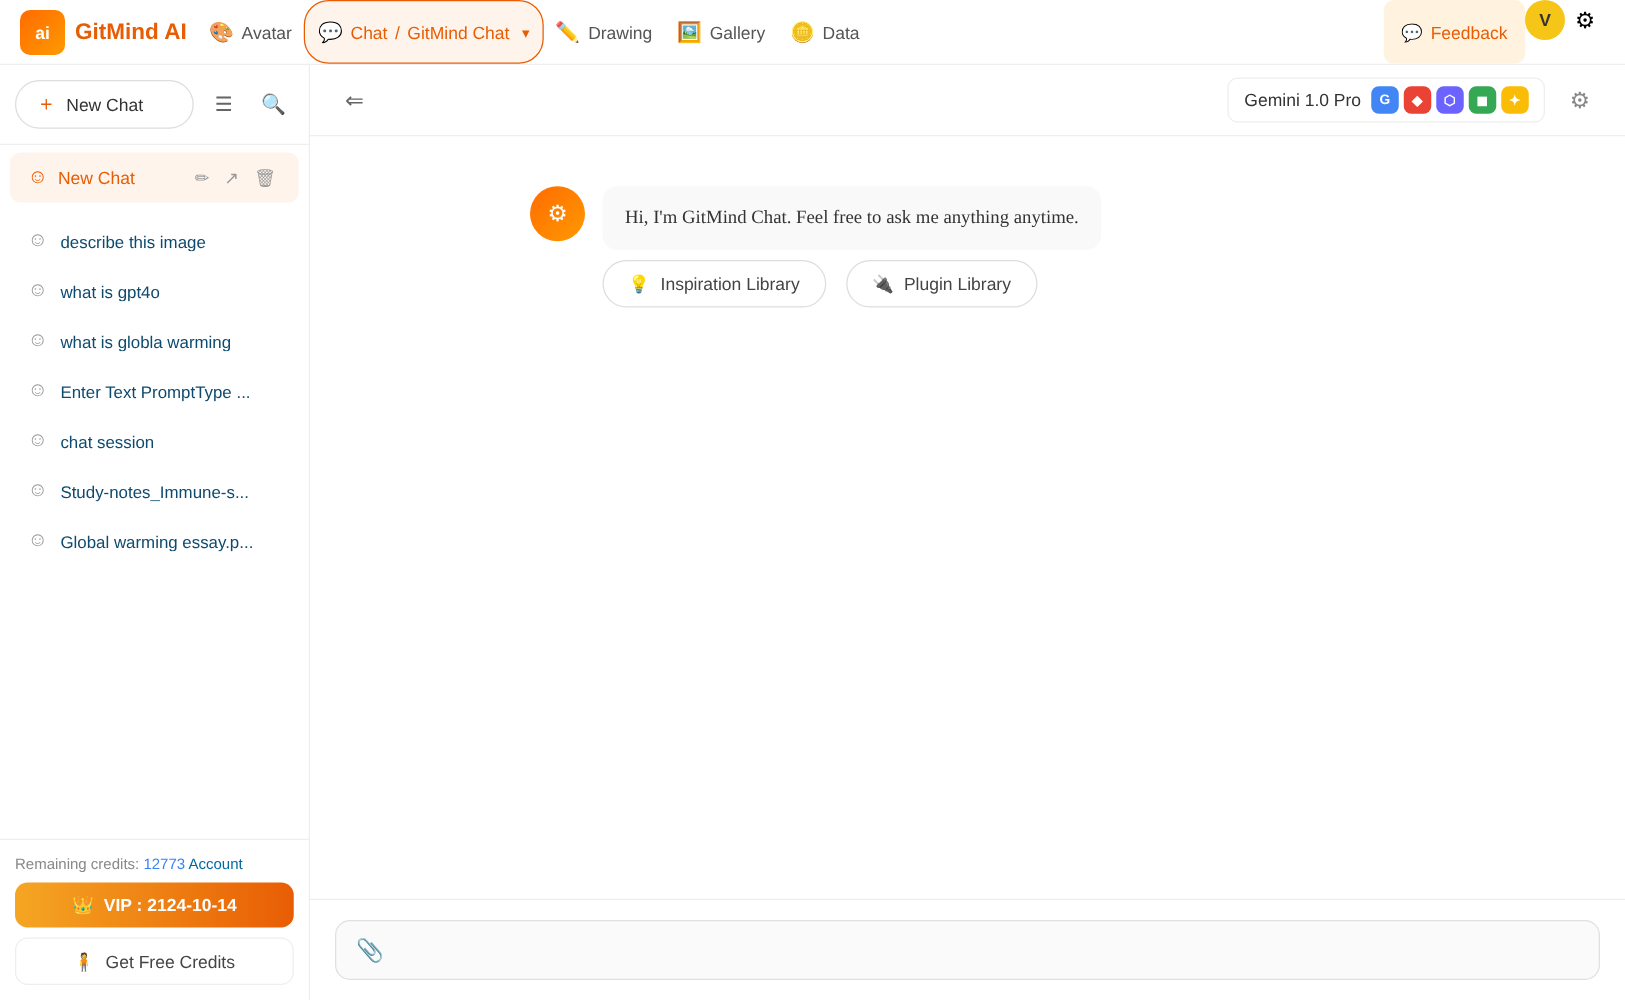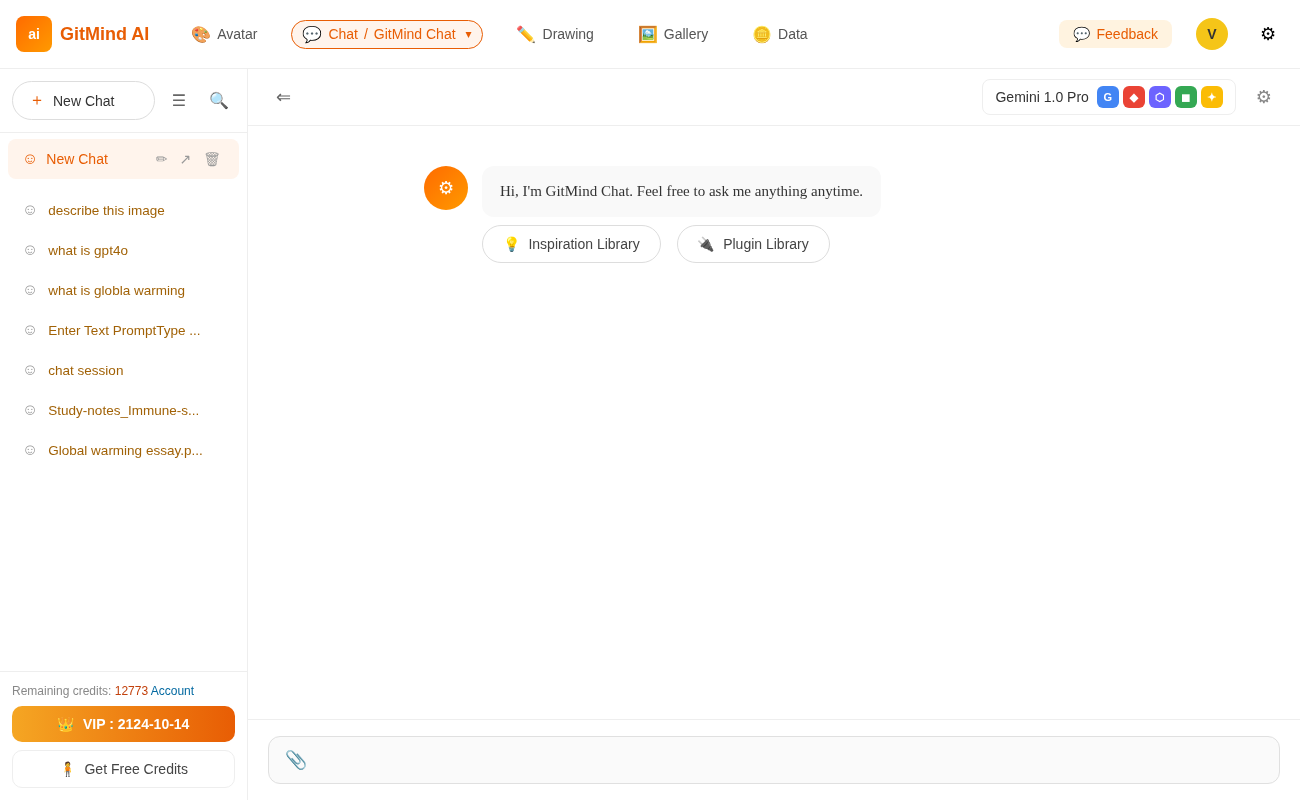--- a/index.html
+++ b/index.html
@@ -1,21 +1,21 @@
 <!DOCTYPE html>
 <html><head>
   <meta charset="utf-8">
   <style>
     * { box-sizing: border-box; margin: 0; padding: 0; }
     body { font-family: -apple-system, BlinkMacSystemFont, 'Segoe UI', sans-serif; display: flex; flex-direction: column; height: 800px; width: 1300px; overflow: hidden; background: #fff; }
 
     
     .topnav {
-      display: flex; align-items: center; height: 69px; border-bottom: 1px solid #eee;
-      padding: 0 16px; gap: 24px; flex-shrink: 0;
+      display: flex; height: 52px; border-bottom: 1px solid #eee;
+      padding: 0 16px; flex-shrink: 0;
     }
     .logo { display: flex; align-items: center; gap: 8px; font-weight: 700; font-size: 18px; color: #e85d04; margin-right: 8px; }
     .logo-icon { width: 36px; height: 36px; background: linear-gradient(135deg, #ff6b00, #ff9a00); border-radius: 8px; display: flex; align-items: center; justify-content: center; color: white; font-size: 14px; font-weight: 900; }
     .nav-item { display: flex; align-items: center; gap: 6px; cursor: pointer; color: #555; font-size: 14px; padding: 4px 10px; border-radius: 6px; }
     .nav-item.active { background: #fff4ec; color: #e85d04; border: 1px solid #e85d04; border-radius: 20px; }
     .nav-sep { color: #e85d04; }
     .nav-icon { font-size: 16px; }
     .nav-spacer { flex: 1; }
     .feedback-btn { display: flex; align-items: center; gap: 6px; background: #fff3e0; color: #e85d04; border: none; padding: 6px 14px; border-radius: 8px; cursor: pointer; font-size: 14px; font-weight: 500; }
     .avatar-btn { width: 32px; height: 32px; background: #f5c518; border-radius: 50%; display: flex; align-items: center; justify-content: center; color: #333; font-weight: 700; font-size: 14px; cursor: pointer; }
@@ -48,21 +48,21 @@
     .chat-item-active .chat-label { color: #e85d04; font-size: 14px; font-weight: 500; flex: 1; }
     .chat-item-active .chat-actions { display: flex; gap: 4px; }
     .chat-action-btn { background: none; border: none; cursor: pointer; color: #999; font-size: 14px; padding: 2px 4px; border-radius: 4px; }
 
     .chat-list { flex: 1; overflow-y: auto; padding: 4px 0; }
     .chat-item {
       display: flex; align-items: center; padding: 10px 14px; cursor: pointer;
       margin: 2px 8px; border-radius: 8px; gap: 10px;
     }
     .chat-item-icon { color: #999; font-size: 16px; flex-shrink: 0; }
-    .chat-item-text { font-size: 13.5px; color: #a16207; overflow: hidden; text-overflow: ellipsis; white-space: nowrap; }
+    .chat-item-text { font-size: 13.5px; color: #0c4a6e; overflow: hidden; text-overflow: ellipsis; white-space: nowrap; }
 
     .sidebar-footer { padding: 12px; border-top: 1px solid #eee; }
     .credits-text { font-size: 12px; color: #888; margin-bottom: 8px; }
     .vip-btn {
       width: 100%; padding: 10px; background: linear-gradient(90deg, #f5a623, #e85d04);
       border: none; border-radius: 10px; cursor: pointer; color: white; font-size: 14px;
       font-weight: 600; display: flex; align-items: center; justify-content: center; gap: 8px;
       margin-bottom: 8px;
     }
     .free-credits-btn {
@@ -225,21 +225,21 @@
         <span class="chat-item-text">Study-notes_Immune-s...</span>
       </div>
       <div class="chat-item">
         <span class="chat-item-icon">☺</span>
         <span class="chat-item-text">Global warming essay.p...</span>
       </div>
     </div>
 
     <div class="sidebar-footer">
       <div class="credits-text">
-        <span>Remaining credits: </span><span style="color:#c2410c; font-weight:500;">12773</span> <span style="color:#0369a1; cursor:pointer;">Account</span>
+        <span>Remaining credits: </span><span style="color:#3b82f6; font-weight:500;">12773</span> <span style="color:#0369a1; cursor:pointer;">Account</span>
       </div>
       <button class="vip-btn">
         <span>👑</span>
         <span>VIP : 2124-10-14</span>
       </button>
       <button class="free-credits-btn">
         <span>🧍</span>
         <span>Get Free Credits</span>
       </button>
     </div>

